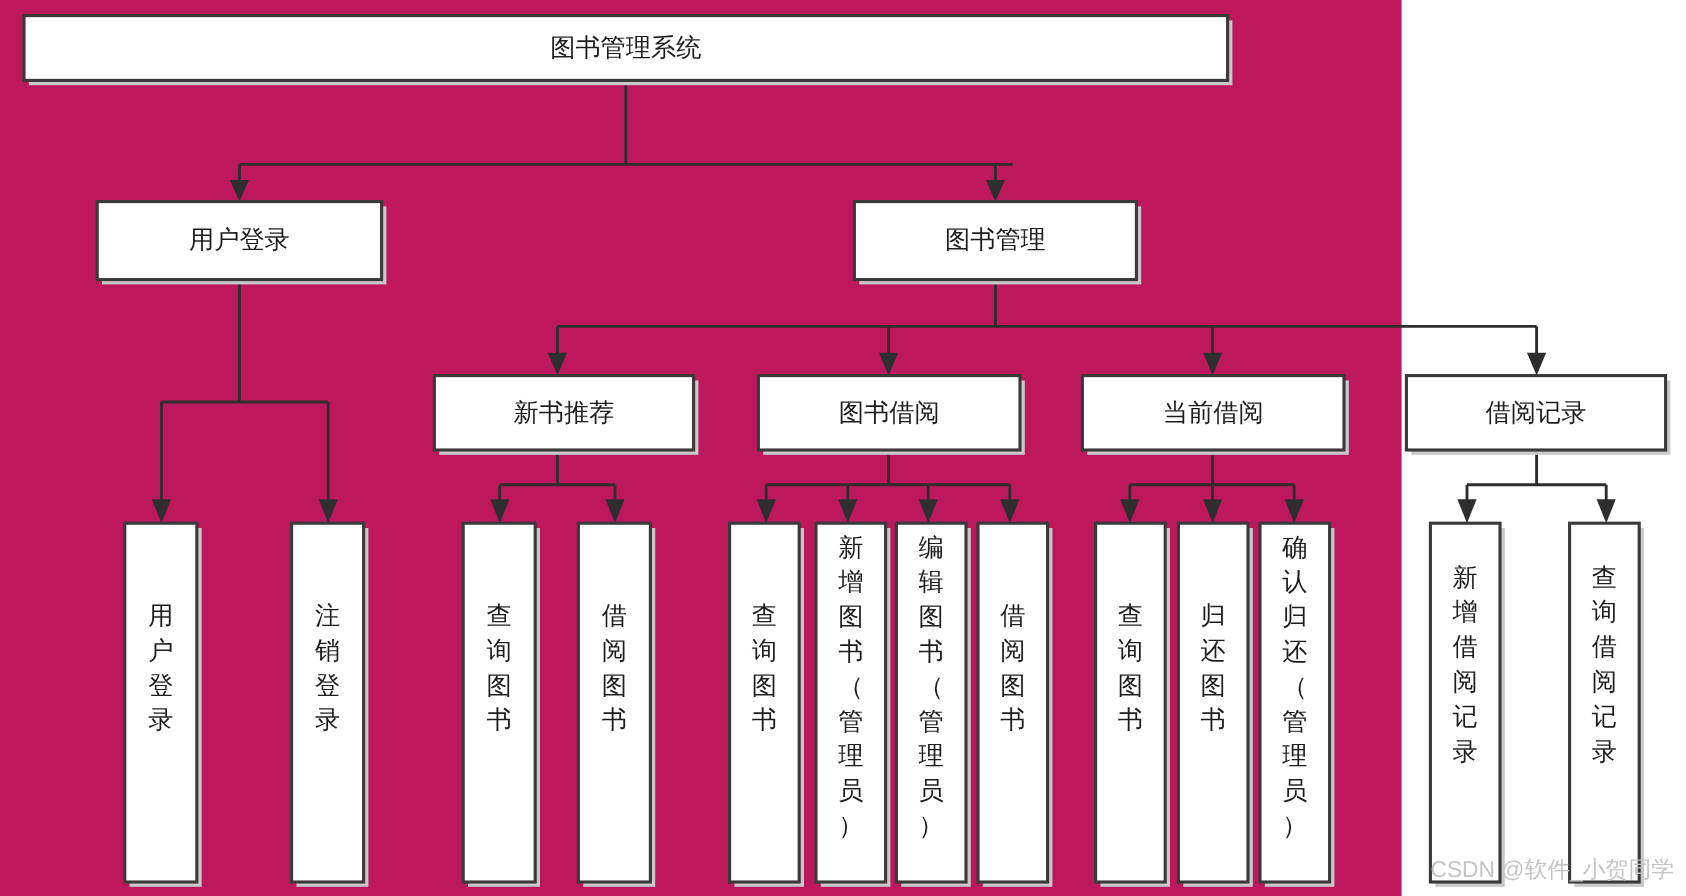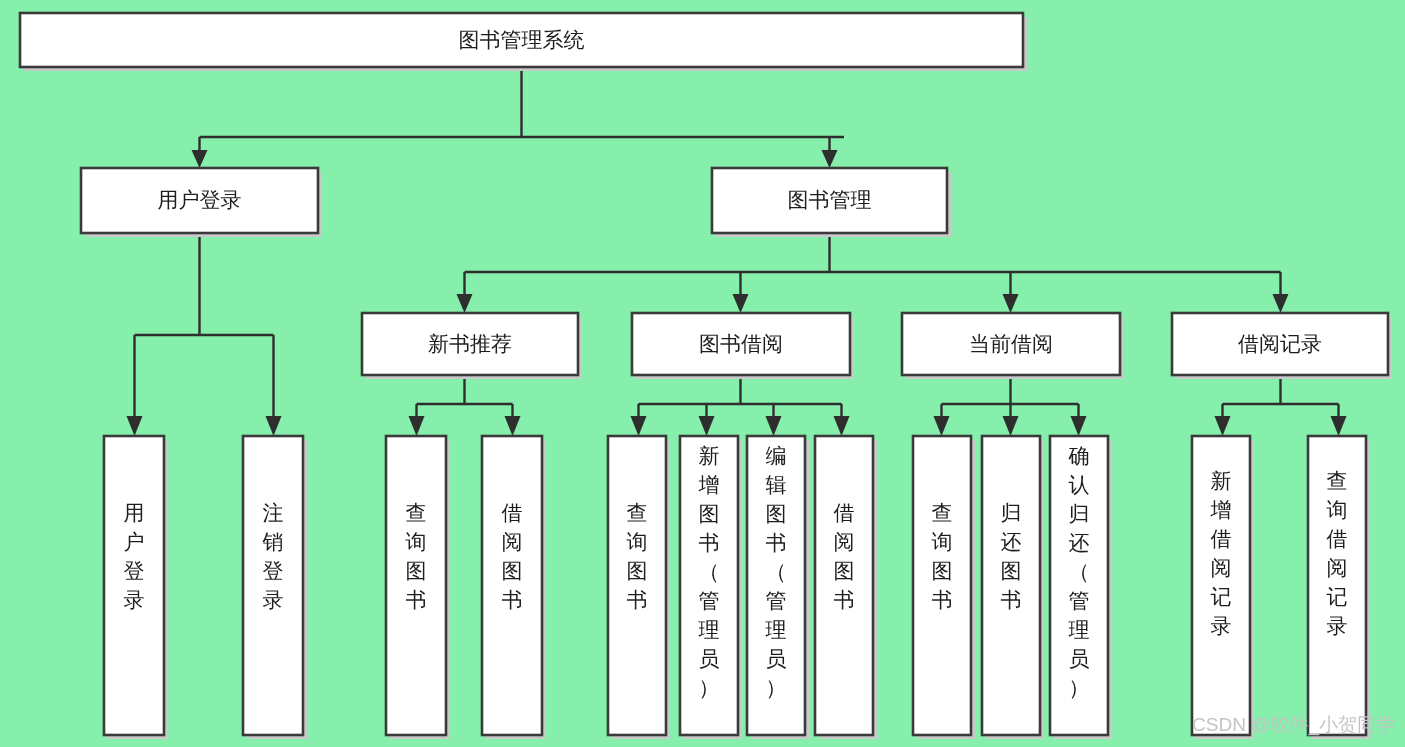--- a/index.html
+++ b/index.html
@@ -9,23 +9,23 @@
     background: #ffffff;
   }
   body {
     width: 1405px;
     height: 747px;
     font-family: "Liberation Sans", "DejaVu Sans", sans-serif;
     overflow: hidden;
   }
   #diagram-root {
     position: relative;
-    width: 1405px;
+    width: 1168px;
     height: 747px;
-    background: #86efac;
+    background: #be185d;
   }
   svg.diagram-canvas {
     position: absolute;
     top: 0;
     left: 0;
     width: 1405px;
     height: 747px;
     display: block;
   }
   .node-box {

